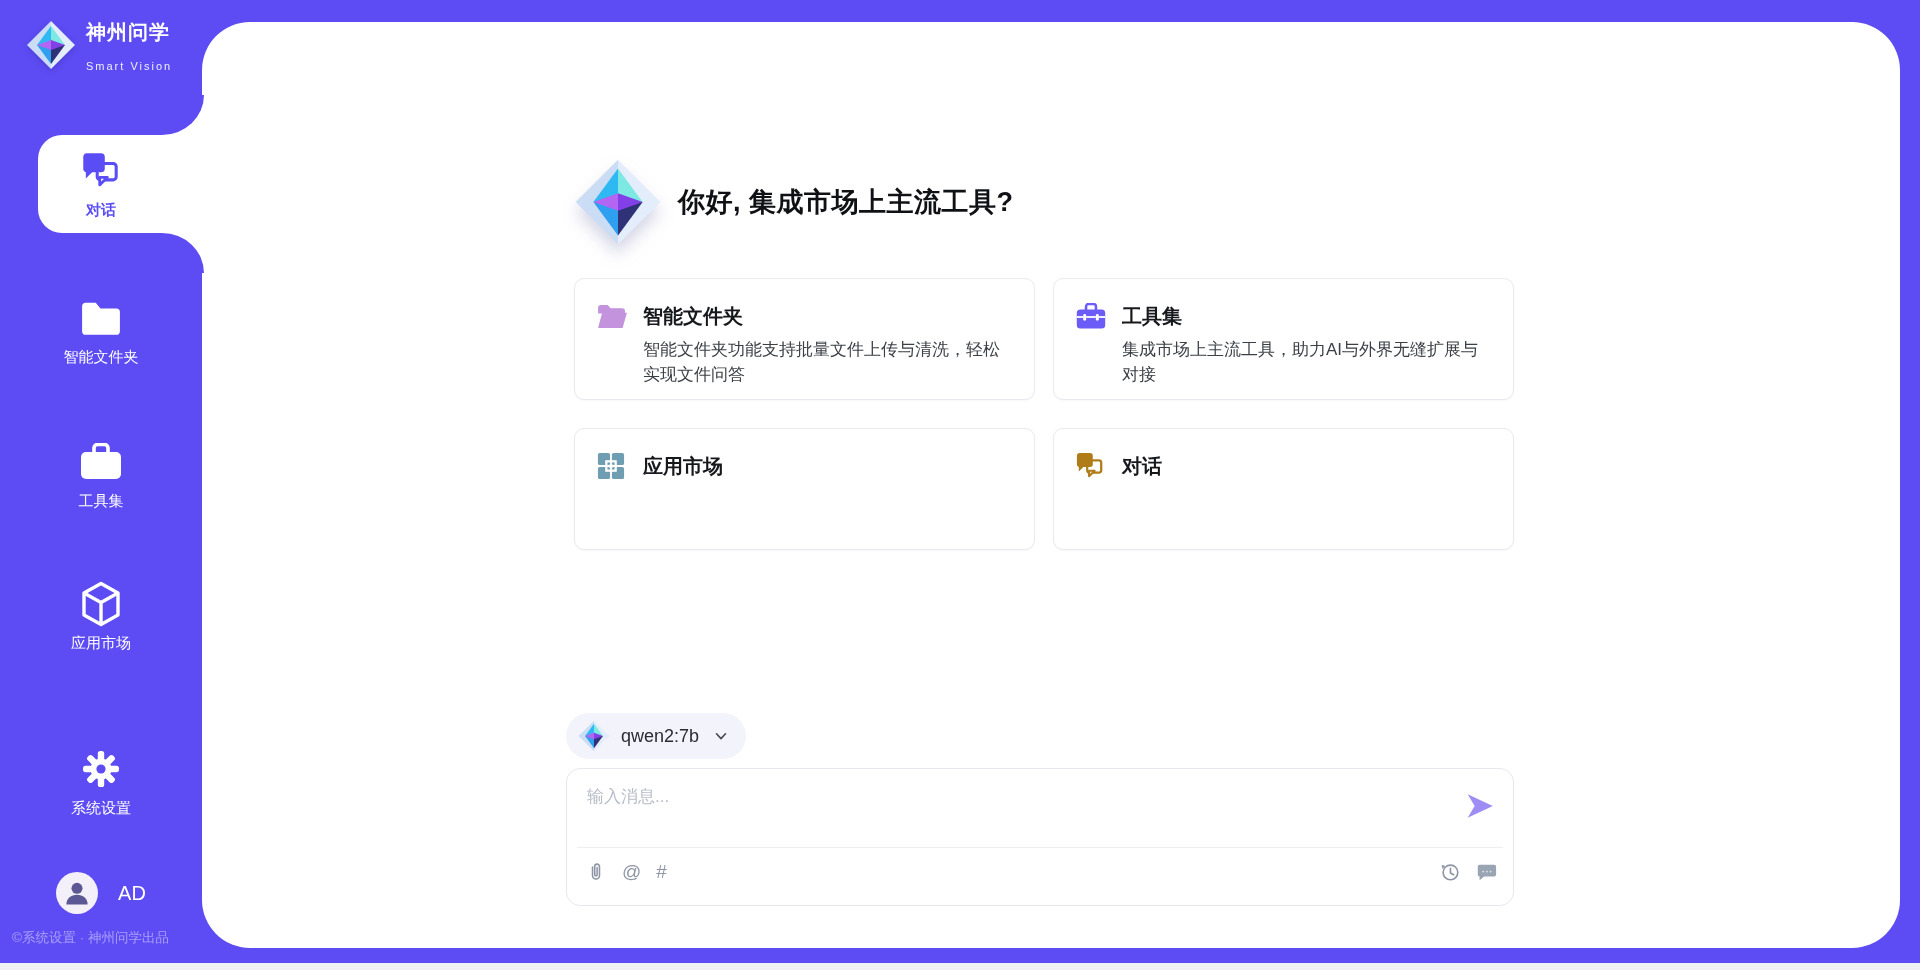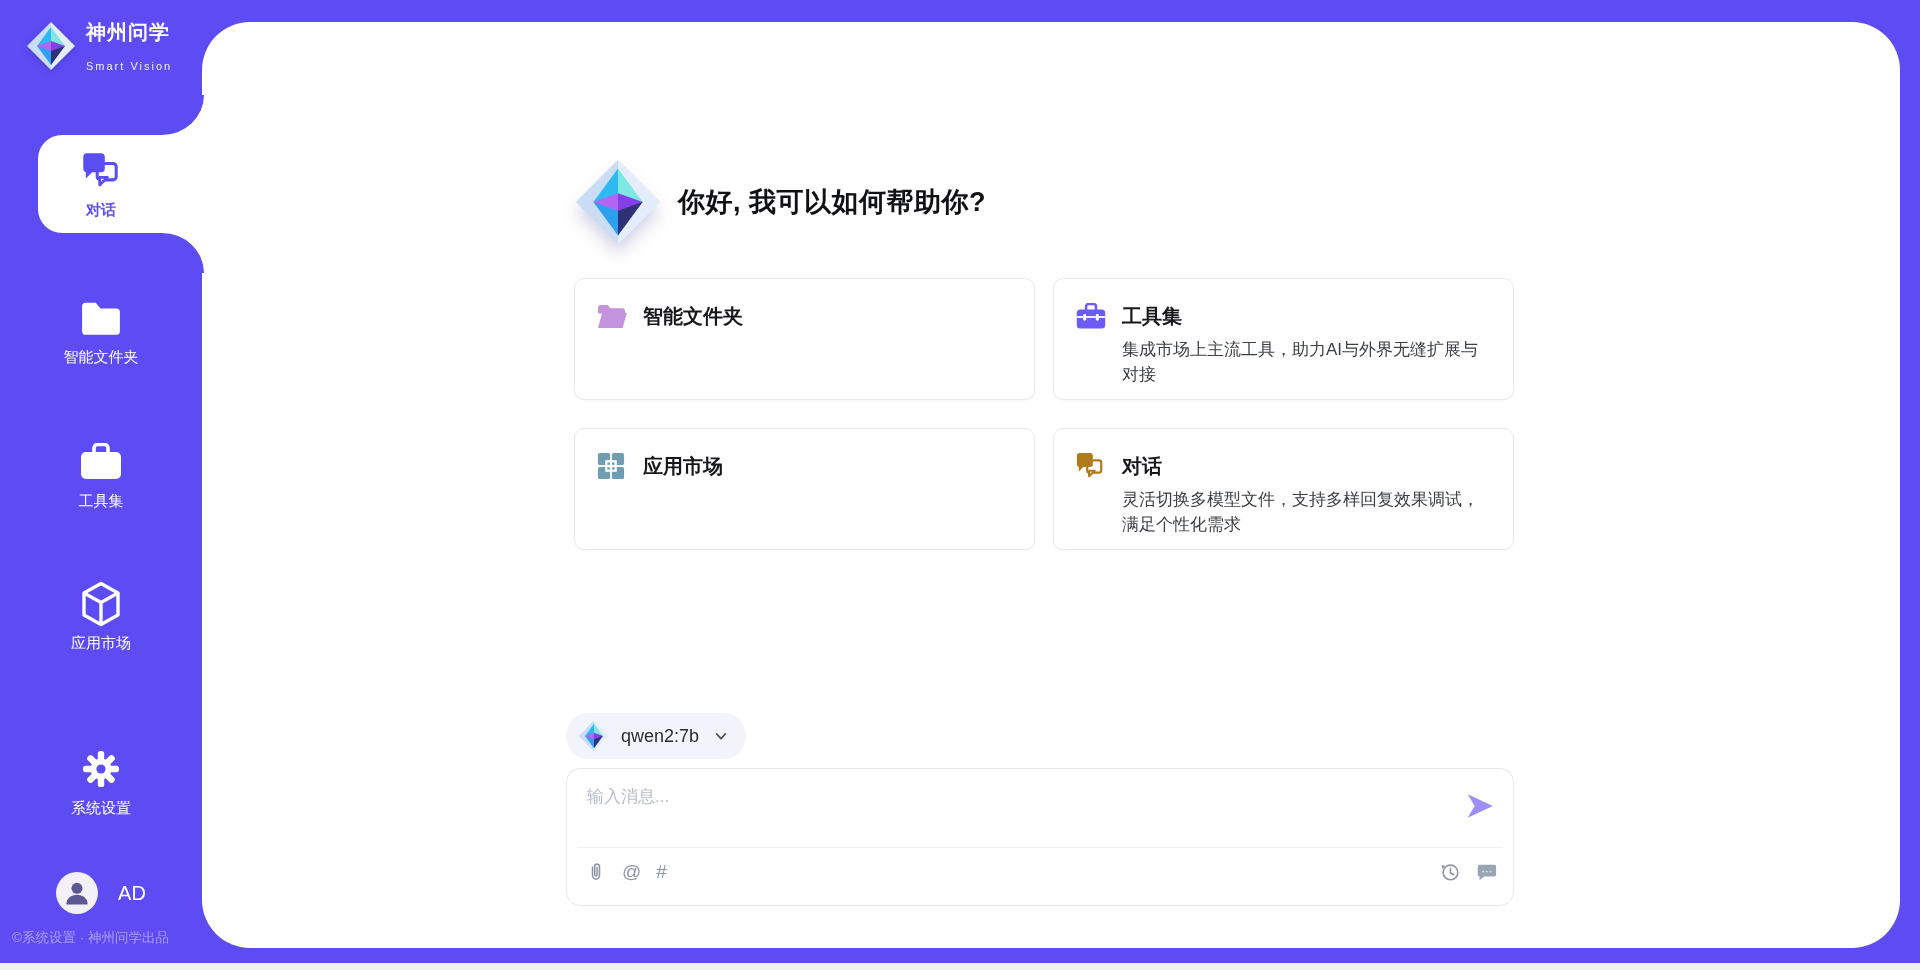--- a/index.html
+++ b/index.html
@@ -5,21 +5,21 @@
   * { margin:0; padding:0; box-sizing:border-box; }
   html,body { width:1920px; height:970px; overflow:hidden; }
   body {
     font-family:"Liberation Sans","DejaVu Sans",sans-serif;
     background:#5d4cf3;
     position:relative;
   }
 
   
   .sidebar { position:absolute; left:0; top:0; width:202px; height:100%; z-index:3; }
-  .brand { position:absolute; left:26px; top:20px; display:flex; align-items:center; gap:10px; cursor:pointer; }
+  .brand { position:absolute; left:26px; top:20px; display:flex; align-items:flex-start; gap:10px; cursor:pointer; }
   .brand-logo { width:50px; height:50px; filter:drop-shadow(0 2px 3px rgba(30,20,120,.25)); }
   .brand-title { color:#fff; font-size:20px; font-weight:bold; letter-spacing:1px; line-height:24px; }
   .brand-sub { color:#eef0ff; font-size:11px; letter-spacing:2px; margin-top:16px; }
 
   .nav-item { position:absolute; left:0; width:202px; display:flex; flex-direction:column; align-items:center; gap:9px; cursor:pointer; }
   .nav-item .nav-label { color:#fff; font-size:15px; }
   .nav-icon { width:42px; height:42px; display:flex; align-items:center; justify-content:center; }
 
   
   .tab-white { position:absolute; left:38px; top:135px; width:166px; height:98px; background:#fff; border-radius:24px 0 0 24px; z-index:2; }
@@ -166,31 +166,32 @@
   </defs>
 </svg>
 
 <div class="main">
   <div class="content">
 
     <div class="greeting">
       <svg class="hero-logo">
           <use href="#logo-diamond"></use>
         </svg>
-      <h1>你好, 我可以如何帮助你?</h1>
+      <h1>你好, 集成市场上主流工具?</h1>
     </div>
 
     <div class="cards">
       <div class="card">
         <span class="card-icon" style="color:#c493dd">
           <svg width="31" height="25">
               <use href="#icon-folder-open"></use>
             </svg>
         </span>
         <div class="card-title">智能文件夹</div>
+        <div class="card-desc">智能文件夹功能支持批量文件上传与清洗，轻松实现文件问答</div>
       </div>
       <div class="card">
         <span class="card-icon" style="color:#6b5bf7">
           <svg width="30" height="27">
               <use href="#icon-toolbox"></use>
             </svg>
         </span>
         <div class="card-title">工具集</div>
         <div class="card-desc">集成市场上主流工具，助力AI与外界无缝扩展与对接</div>
       </div>
@@ -202,21 +203,20 @@
         </span>
         <div class="card-title">应用市场</div>
       </div>
       <div class="card">
         <span class="card-icon" style="color:#b07c1a">
           <svg width="28" height="28">
               <use href="#icon-chat"></use>
             </svg>
         </span>
         <div class="card-title">对话</div>
-        <div class="card-desc">灵活切换多模型文件，支持多样回复效果调试，满足个性化需求</div>
       </div>
     </div>
 
     <div class="model-pill">
       <svg class="pill-logo">
           <use href="#logo-diamond"></use>
         </svg>
       <span class="pill-label">qwen2:7b</span>
       <svg class="pill-chevron">
           <use href="#icon-chevron-down"></use>

